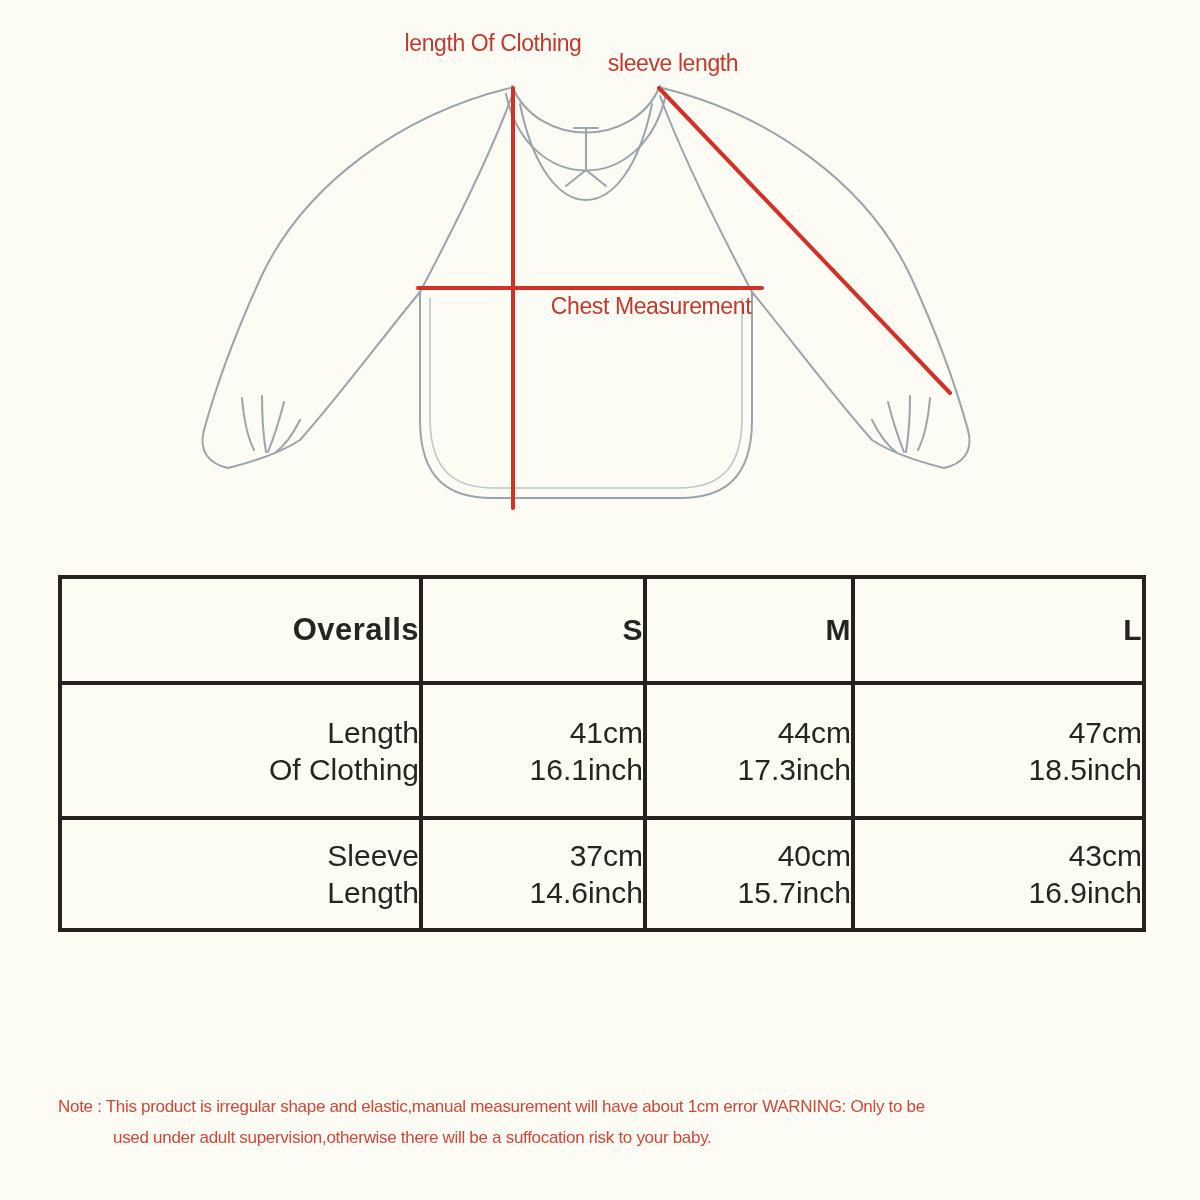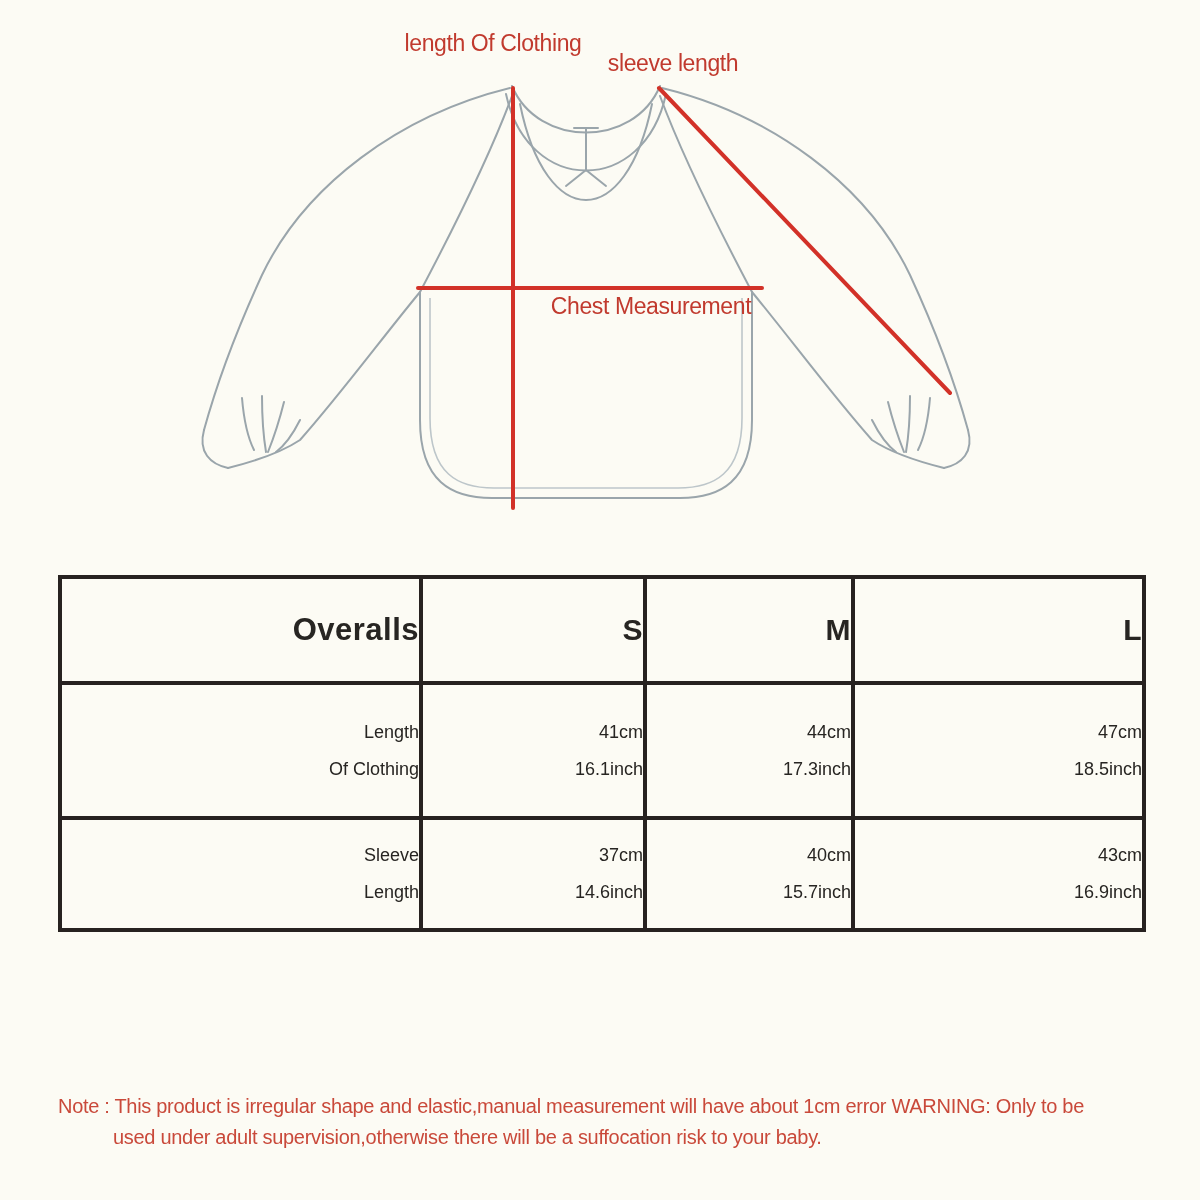--- a/index.html
+++ b/index.html
@@ -40,29 +40,29 @@
     border:4px solid #272220;
     text-align:right;
     vertical-align:middle;
     background:#fcfbf4;
   }
   .size-table thead th { height:106px; font-size:30px; font-weight:bold; letter-spacing:0.5px; }
   .size-table thead th.first { font-size:31px; }
   .size-table tbody tr.r1 td { height:135px; }
   .size-table tbody tr.r2 td { height:134px; }
   .size-table tbody tr.r3 td { height:112px; }
-  .size-table tbody td { font-size:18px; line-height:37px; font-weight:normal; }
+  .size-table tbody td { font-size:30px; line-height:37px; font-weight:normal; }
   .cell-line { display:block; }
   
   .note {
     position:absolute;
     left:58px; top:1091px;
     width:1084px;
     color:#c9493a;
-    font-size:20px;
+    font-size:17px;
     line-height:31px;
     letter-spacing:-0.3px;
   }
   .note-line { white-space:nowrap; }
   .note-line2 { margin-left:55px; }
 </style>
 </head>
 <body>
 
 <div class="page">

